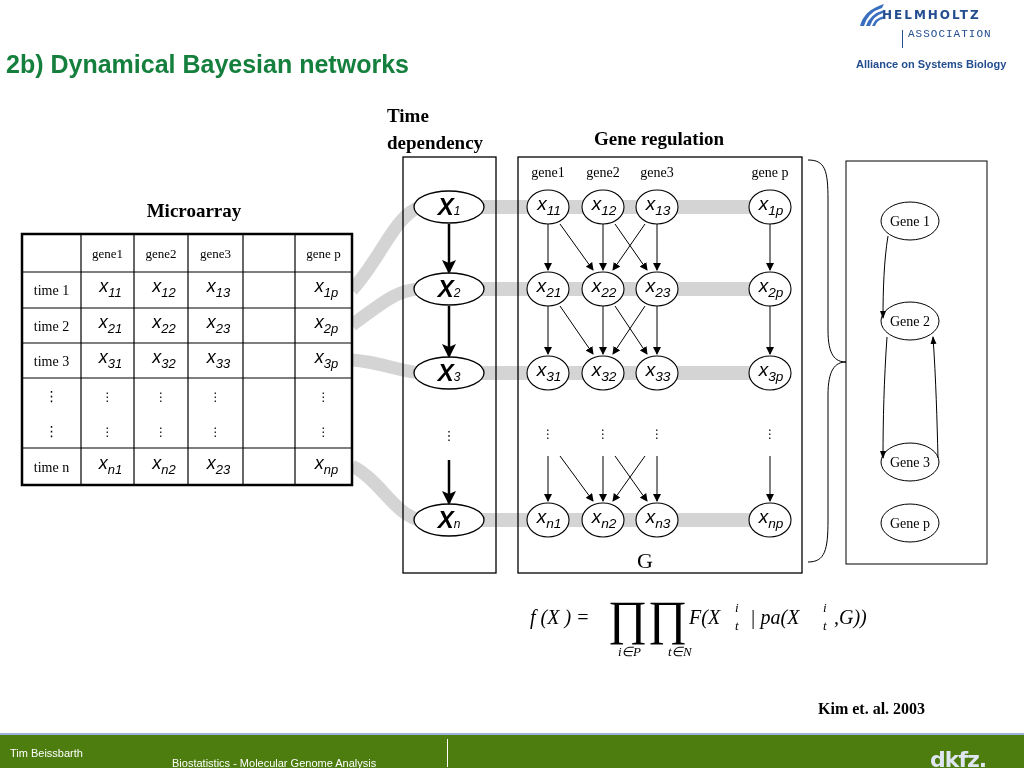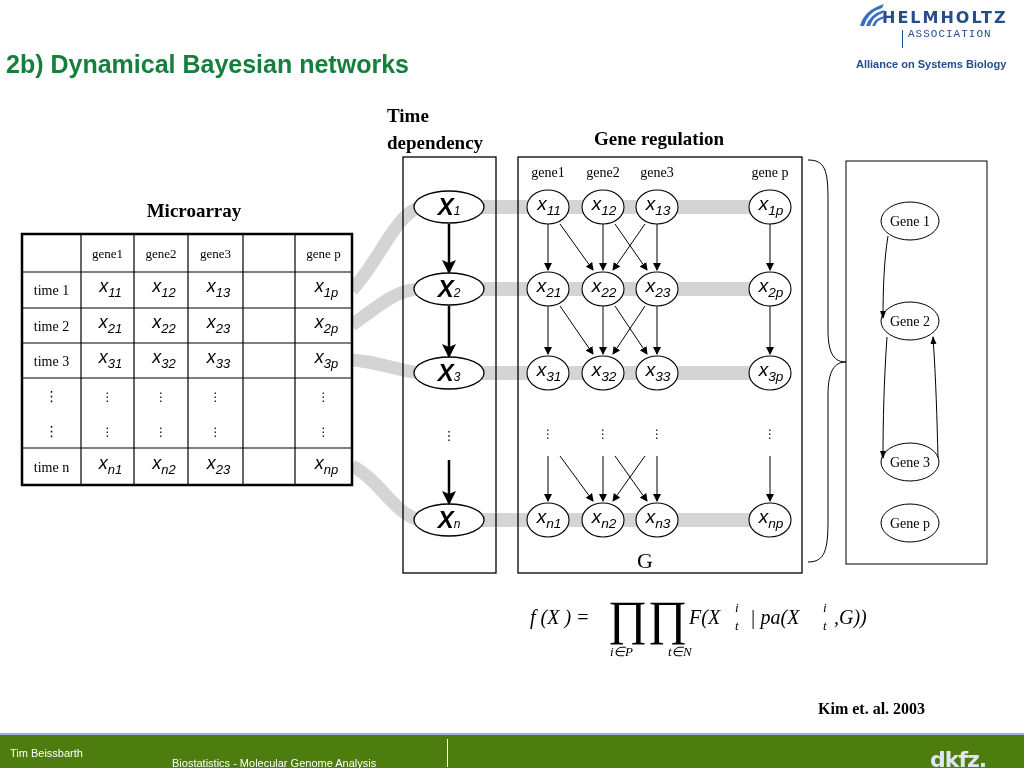--- a/index.html
+++ b/index.html
@@ -1,19 +1,19 @@
 <!DOCTYPE html>
 <html><head>
 <meta charset="utf-8">
 <style>
   html, body { margin:0; padding:0; }
   body { width:1024px; height:768px; position:relative; background:#ffffff; overflow:hidden; font-family:"Liberation Serif", serif; }
   .title { position:absolute; left:6px; top:50px; font-family:"Liberation Sans", sans-serif; font-weight:bold; font-size:25px; color:#15803d; }
   .logo { position:absolute; left:856px; top:2px; width:168px; height:72px; }
-  .logo .hl { position:absolute; left:26px; top:6px; font-family:"DejaVu Sans", sans-serif; font-weight:bold; font-size:16px; letter-spacing:2px; color:#234d8f; }
+  .logo .hl { position:absolute; left:26px; top:6px; font-family:"DejaVu Sans", sans-serif; font-weight:bold; font-size:12px; letter-spacing:2px; color:#234d8f; }
   .logo .as { position:absolute; left:52px; top:26px; font-family:Liberation Mono, monospace; font-size:11px; letter-spacing:1px; color:#234d8f; }
   .logo .bar { position:absolute; left:46px; top:28px; width:1px; height:18px; background:#234d8f; }
   .logo .al { position:absolute; left:0px; top:56px; font-family:"Liberation Sans", sans-serif; font-weight:bold; font-size:11px; color:#234d8f; white-space:nowrap; }
   .logo svg { position:absolute; left:0; top:0; }
   svg.main { position:absolute; left:0; top:0; }
   .footer { position:absolute; left:0; top:733px; width:1024px; height:35px; background:#4d7c0f; border-top:2px solid #9bb3dc; box-sizing:border-box; }
   .footer .f1 { position:absolute; left:10px; top:12px; font-family:"Liberation Sans", sans-serif; font-size:11px; color:#ffffff; }
   .footer .f2 { position:absolute; left:172px; top:22px; font-family:"Liberation Sans", sans-serif; font-size:11px; color:#ffffff; }
   .footer .sep { position:absolute; left:447px; top:4px; width:1px; height:28px; background:#ffffff; }
   .footer .dk { position:absolute; left:930px; top:12px; font-family:"DejaVu Sans", sans-serif; font-weight:bold; font-size:22px; color:#dfe6f2; letter-spacing:-1px; }
@@ -210,21 +210,21 @@
       <path d="M888 236 C884 260 883 290 883 318" fill="none" stroke="#000" stroke-width="1" marker-end="url(#ahs)"></path>
       <path d="M887 337 C884 380 883 420 883 458" fill="none" stroke="#000" stroke-width="1" marker-end="url(#ahs)"></path>
       <path d="M938 458 C937 420 936 380 933 337" fill="none" stroke="#000" stroke-width="1" marker-end="url(#ahs)"></path>
     </g>
 </svg>
 
 <div class="formula">
   <span style="position:absolute;left:4px;top:10px;">f (X ) =</span>
   <span style="position:absolute;left:82px;top:-6px;font-style:normal;font-size:48px;">∏</span>
   <span style="position:absolute;left:122px;top:-6px;font-style:normal;font-size:48px;">∏</span>
-  <span style="position:absolute;left:84px;top:48px;font-size:13px;">i∈P</span>
+  <span style="position:absolute;left:92px;top:48px;font-size:13px;">i∈P</span>
   <span style="position:absolute;left:142px;top:48px;font-size:13px;">t∈N</span>
   <span style="position:absolute;left:163px;top:10px;">F(X</span>
   <span style="position:absolute;left:209px;top:4px;font-size:13px;">i</span>
   <span style="position:absolute;left:209px;top:22px;font-size:13px;">t</span>
   <span style="position:absolute;left:224px;top:10px;">| pa(X</span>
   <span style="position:absolute;left:297px;top:4px;font-size:13px;">i</span>
   <span style="position:absolute;left:297px;top:22px;font-size:13px;">t</span>
   <span style="position:absolute;left:308px;top:10px;">,G))</span>
 </div>
 

